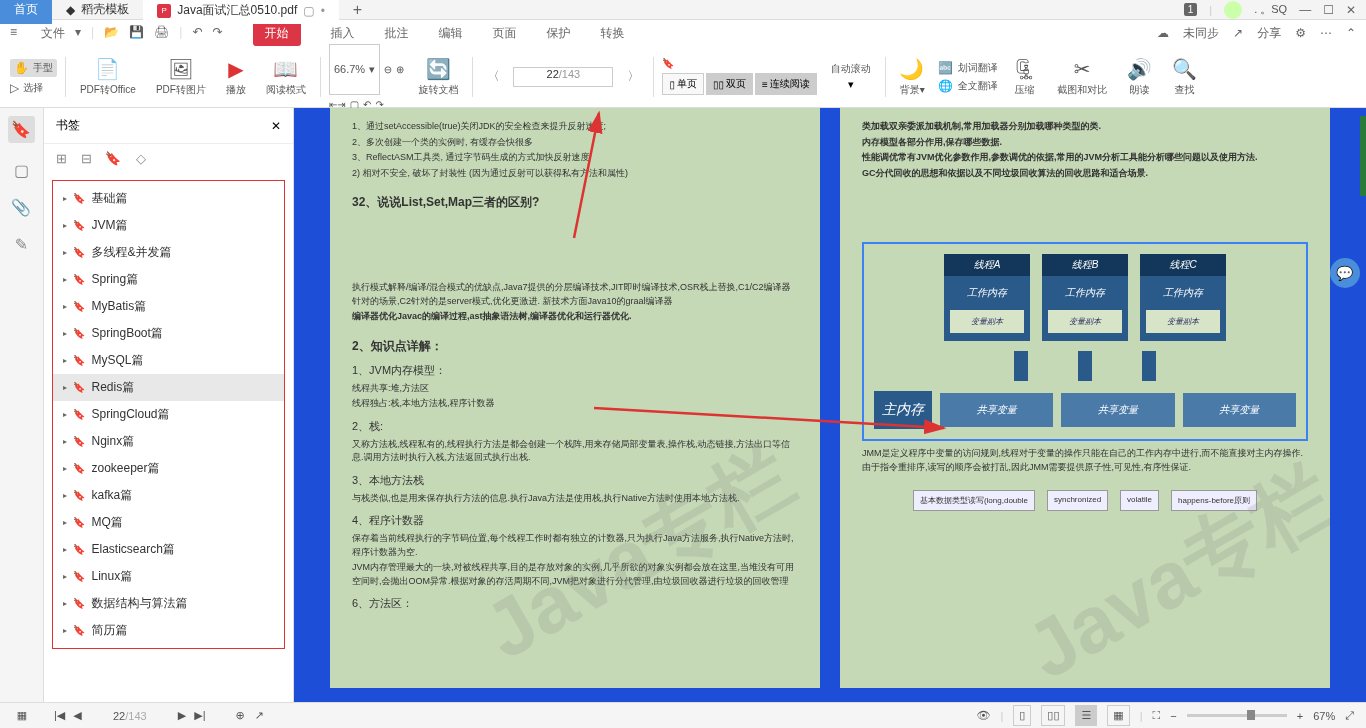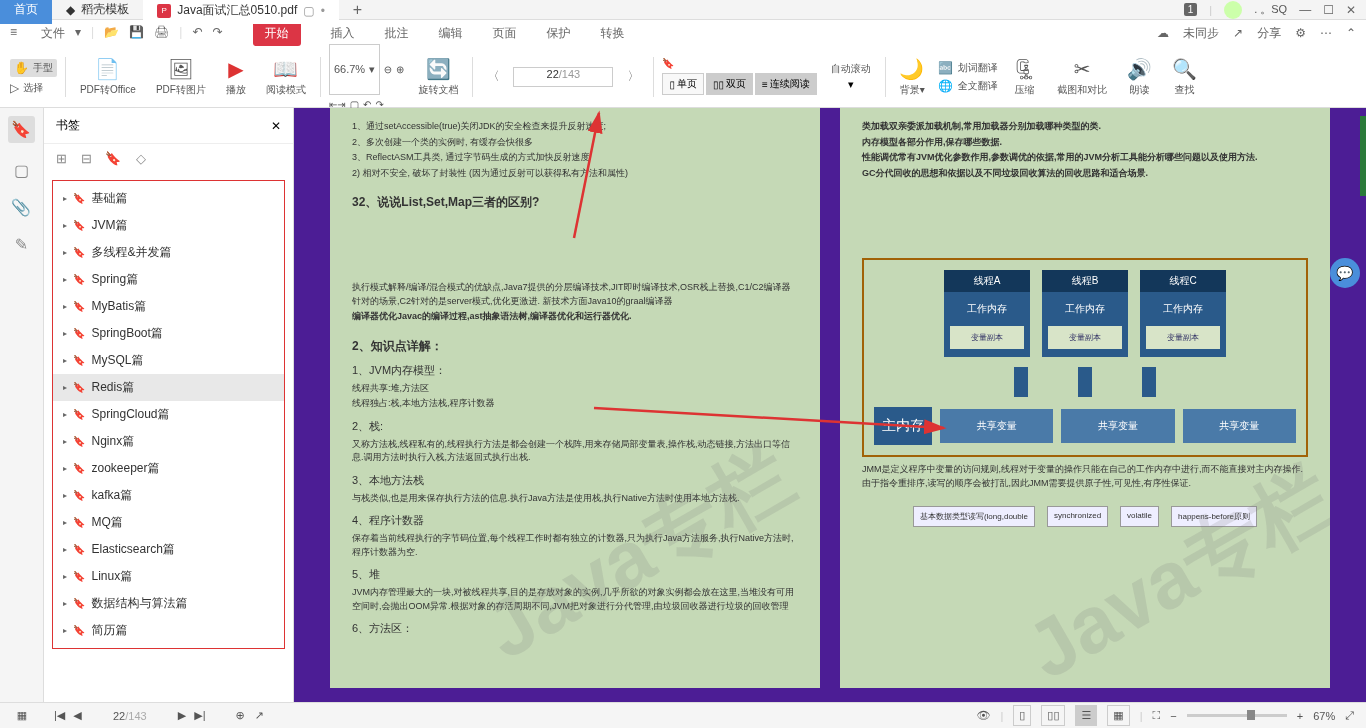--- a/index.html
+++ b/index.html
@@ -54,33 +54,33 @@
 .sidebar { width: 250px; background: #fff; border-right: 1px solid #ddd; display: flex; flex-direction: column; }
 .sidebar-header { height: 36px; display: flex; align-items: center; justify-content: space-between; padding: 0 12px; font-size: 12px; border-bottom: 1px solid #eee; }
 .sidebar-toolbar { height: 28px; display: flex; align-items: center; gap: 14px; padding: 0 12px; color: #888; font-size: 13px; }
 .bookmarks { flex: 1; overflow-y: auto; padding: 6px 0; }
 .bookmark-box { border: 1px solid #d33; margin: 2px 8px; padding: 4px 0; }
 .bm-item { display: flex; align-items: center; gap: 6px; padding: 5px 10px; font-size: 12px; cursor: pointer; color: #333; }
 .bm-item .caret { font-size: 8px; color: #666; }
 .bm-item .bm-icon { font-size: 10px; color: #888; }
 .bm-item.selected { background: #e8e8e8; }
 
-.content { flex: 1; background: #4c1d95; position: relative; overflow: hidden; }
+.content { flex: 1; background: #1d4ed8; position: relative; overflow: hidden; }
 .pages { display: flex; gap: 20px; padding: 0 20px; justify-content: center; }
 .page { background: #c5d9b6; width: 490px; height: 580px; font-size: 9px; color: #333; padding: 10px 22px; position: relative; overflow: hidden; }
 .page h4 { font-size: 11px; font-weight: normal; margin: 8px 0 4px; }
 .page p { line-height: 1.5; margin: 2px 0; font-size: 9px; }
 .page .section-title { font-size: 12px; font-weight: bold; margin: 14px 0 8px; }
 .watermark { position: absolute; font-size: 80px; color: rgba(120,120,120,0.18); transform: rotate(-30deg); pointer-events: none; font-weight: bold; }
 .wm1 { bottom: 80px; left: 140px; }
 .wm2 { bottom: 60px; right: -20px; }
 .red-arrow { position: absolute; pointer-events: none; }
 
 
-.jmm-diagram { border: 2px solid #a16207; padding: 10px; background: #c5d9b6; margin-top: 16px; }
+.jmm-diagram { border: 2px solid #3b82f6; padding: 10px; background: #c5d9b6; margin-top: 0; font-style: italic; }
 .threads-row { display: flex; gap: 12px; justify-content: center; }
 .thread-box { background: #2a5a8a; color: #fff; width: 86px; text-align: center; font-size: 10px; padding: 6px 0; }
 .thread-title { background: #13375a; padding: 4px 0; margin: -6px 0 6px; }
 .work-mem { background: #2a5a8a; padding: 4px 0; }
 .var-copy { background: #d8e4c8; color: #336; margin: 6px 6px 2px; padding: 6px 0; font-size: 8px; }
 .arrows-row { display: flex; gap: 50px; justify-content: center; margin: 10px 0; }
 .arrow-updown { width: 14px; height: 30px; background: #2a5a8a; position: relative; }
 .main-mem-row { display: flex; gap: 8px; align-items: center; }
 .main-mem-label { background: #2a5a8a; color: #fff; padding: 10px 8px; font-size: 14px; }
 .shared-var { background: #4a7aa8; color: #fff; padding: 10px 8px; font-size: 10px; flex: 1; text-align: center; }
@@ -397,21 +397,20 @@
         <div class="section-title">2、知识点详解：</div>
         <h4>1、JVM内存模型：</h4>
         <p>线程共享:堆,方法区</p>
         <p>线程独占:栈,本地方法栈,程序计数器</p>
         <h4>2、栈:</h4>
         <p>又称方法栈,线程私有的,线程执行方法是都会创建一个栈阵,用来存储局部变量表,操作栈,动态链接,方法出口等信息.调用方法时执行入栈,方法返回式执行出栈.</p>
         <h4>3、本地方法栈</h4>
         <p>与栈类似,也是用来保存执行方法的信息.执行Java方法是使用栈,执行Native方法时使用本地方法栈.</p>
         <h4>4、程序计数器</h4>
         <p>保存着当前线程执行的字节码位置,每个线程工作时都有独立的计数器,只为执行Java方法服务,执行Native方法时,程序计数器为空.</p>
-        <h4>5、堆</h4>
         <p>JVM内存管理最大的一块,对被线程共享,目的是存放对象的实例,几乎所欲的对象实例都会放在这里,当堆没有可用空间时,会抛出OOM异常.根据对象的存活周期不同,JVM把对象进行分代管理,由垃圾回收器进行垃圾的回收管理</p>
         <h4>6、方法区：</h4>
         <div class="watermark wm1">Java专栏</div>
       </div>
 
       <div class="page">
         <p><b>类加载双亲委派加载机制,常用加载器分别加载哪种类型的类.</b></p>
         <p><b>内存模型各部分作用,保存哪些数据.</b></p>
         <p><b>性能调优常有JVM优化参数作用,参数调优的依据,常用的JVM分析工具能分析哪些问题以及使用方法.</b></p>
         <p><b>GC分代回收的思想和依据以及不同垃圾回收算法的回收思路和适合场景.</b></p>

